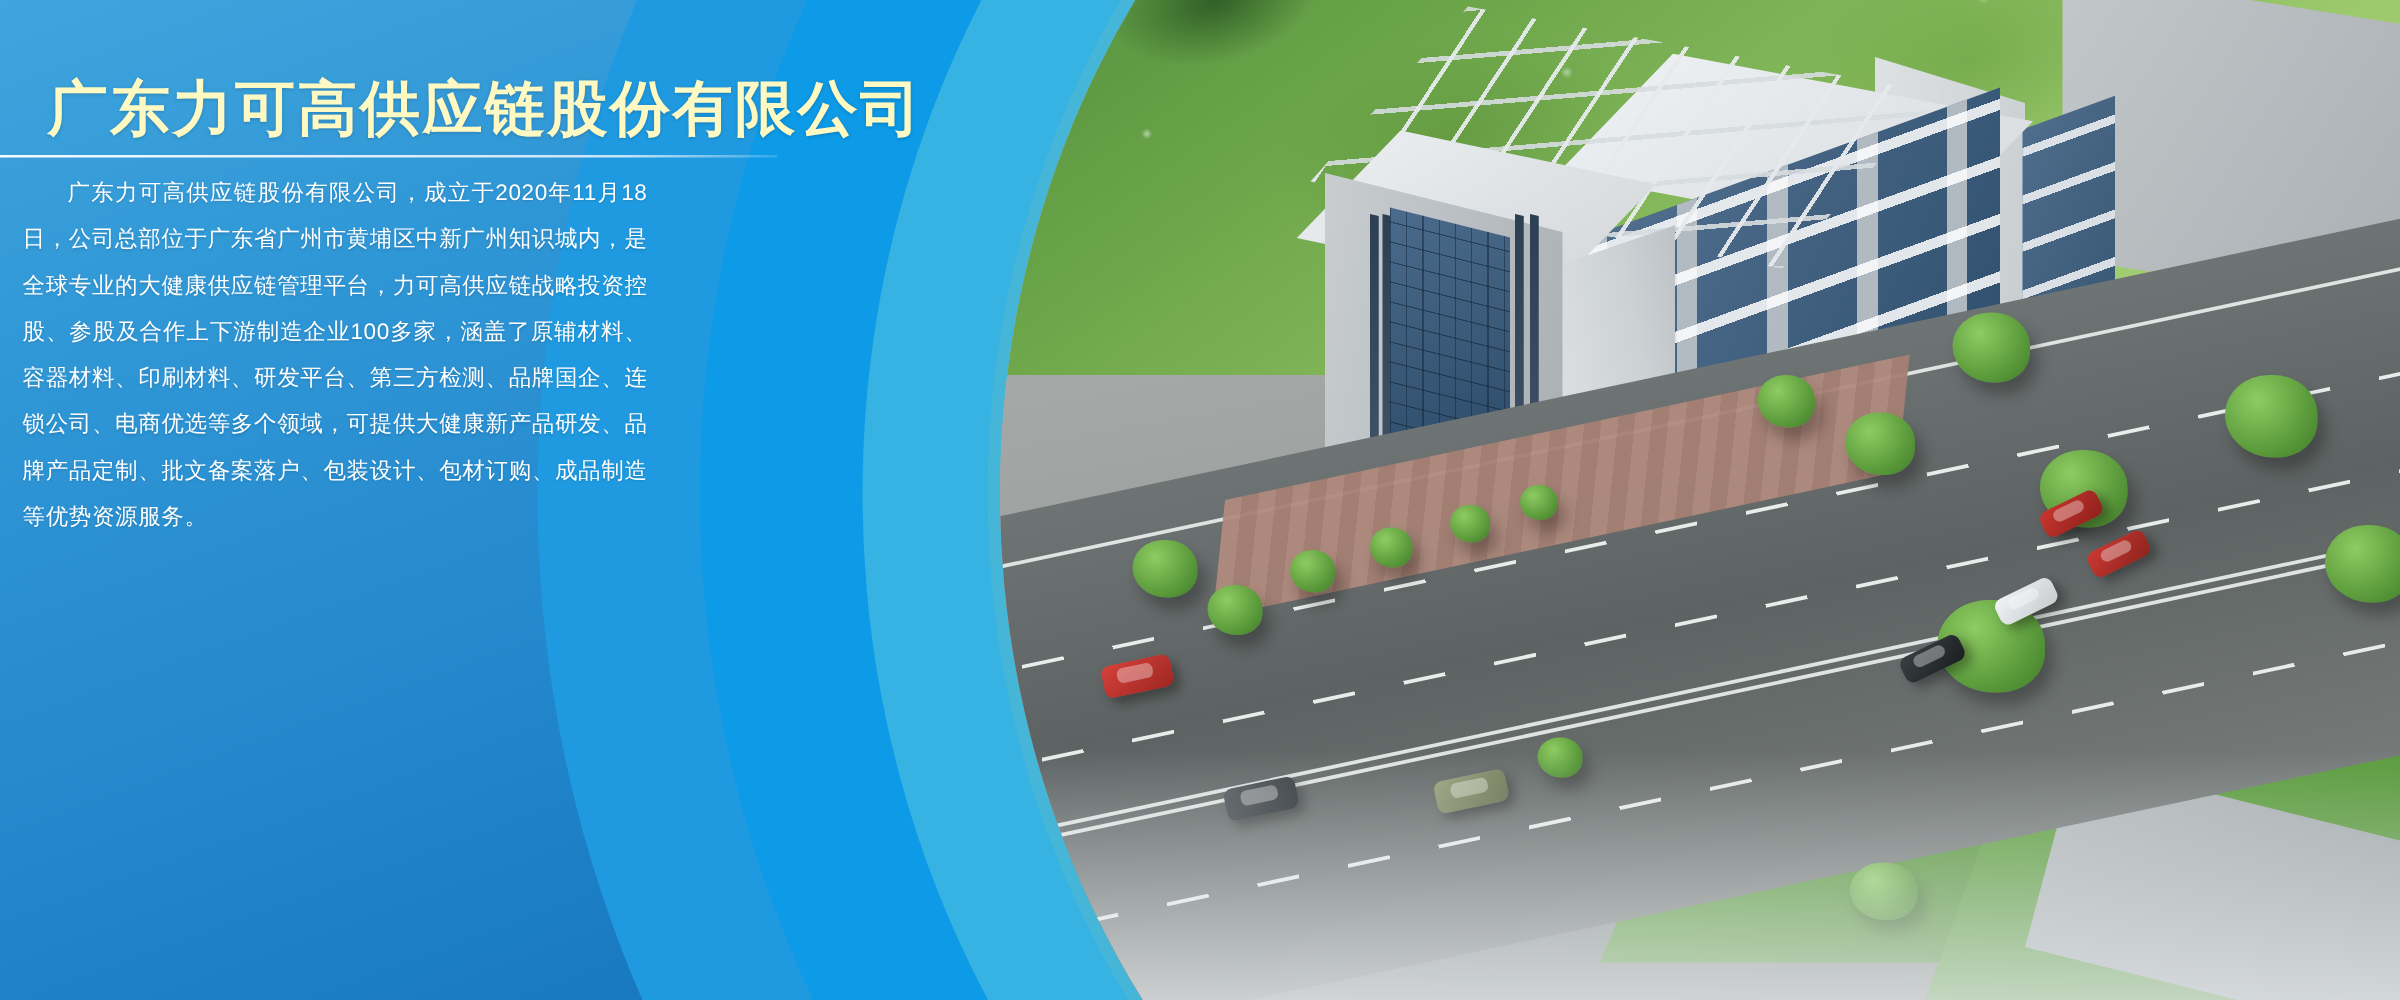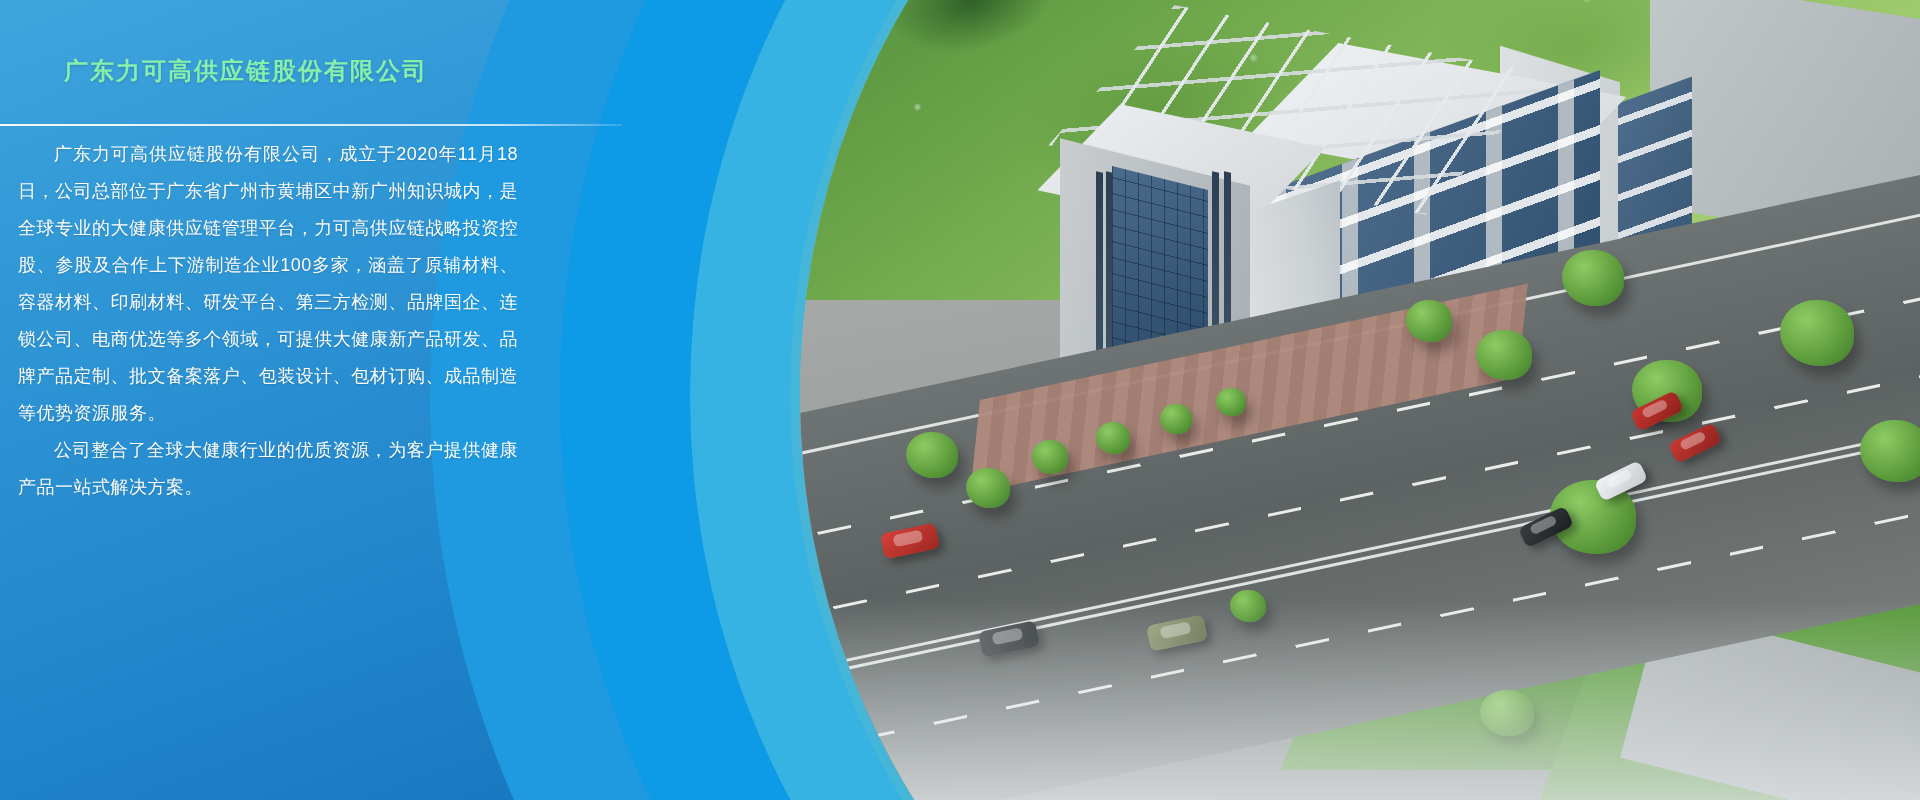--- a/index.html
+++ b/index.html
@@ -156,23 +156,23 @@
   .car{position:absolute;border-radius:7px;box-shadow:4px 6px 9px rgba(0,0,0,.35);}
   .car::after{content:"";position:absolute;left:22%;top:14%;width:52%;height:46%;
     border-radius:5px;background:rgba(255,255,255,.35);}
 
   
   .mist{position:absolute;left:0;bottom:0;width:100%;height:200px;
     background:linear-gradient(180deg,rgba(235,238,240,0),rgba(232,236,238,.75));}
 
   
   .panel{position:absolute;left:0;top:0;width:700px;height:800px;z-index:40;}
-  .title{position:absolute;left:38px;top:55px;color:#86efac;font-size:24px;
+  .title{position:absolute;left:38px;top:55px;color:#fef9c3;font-size:48px;
     font-weight:bold;letter-spacing:2px;white-space:nowrap;
-    text-shadow:0 1px 3px rgba(0,0,0,.18);margin-left:26px;}
+    text-shadow:0 1px 3px rgba(0,0,0,.18);}
   .divider{position:absolute;left:0;top:124px;width:622px;height:2px;
     background:linear-gradient(90deg,rgba(255,255,255,.95),rgba(255,255,255,.75) 80%,rgba(255,255,255,.15));}
   .body{position:absolute;left:18px;top:136px;width:500px;color:#ffffff;
     font-size:18px;line-height:37px;letter-spacing:.5px;
     text-shadow:0 1px 2px rgba(0,0,0,.14);}
   .body p{margin:0;text-indent:2em;text-align:justify;}
 </style>
 </head>
 <body>
 
@@ -265,17 +265,16 @@
         <div class="mist"></div>
       </div>
     </div>
   </div>
 
   <div class="panel">
     <div class="title">广东力可高供应链股份有限公司</div>
     <div class="divider"></div>
     <div class="body">
       <p>广东力可高供应链股份有限公司，成立于2020年11月18日，公司总部位于广东省广州市黄埔区中新广州知识城内，是全球专业的大健康供应链管理平台，力可高供应链战略投资控股、参股及合作上下游制造企业100多家，涵盖了原辅材料、容器材料、印刷材料、研发平台、第三方检测、品牌国企、连锁公司、电商优选等多个领域，可提供大健康新产品研发、品牌产品定制、批文备案落户、包装设计、包材订购、成品制造等优势资源服务。</p>
-      <p>公司整合了全球大健康行业的优质资源，为客户提供健康产品一站式解决方案。</p>
     </div>
   </div>
 
 </div>
 
 </body></html>

